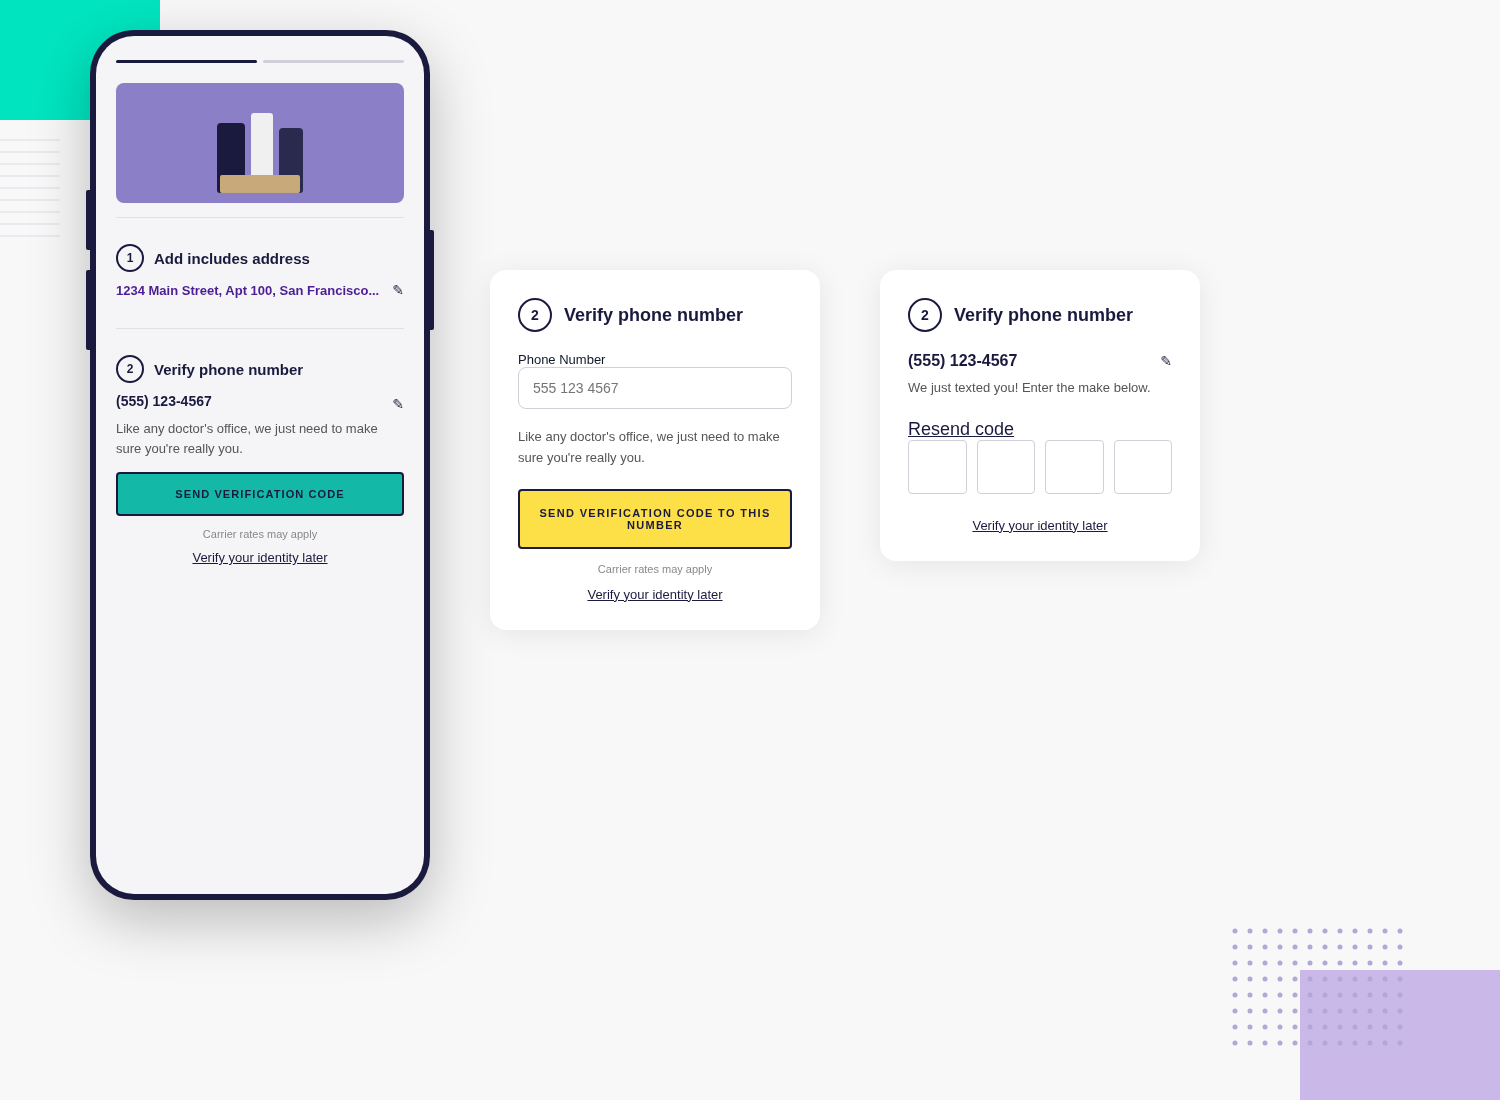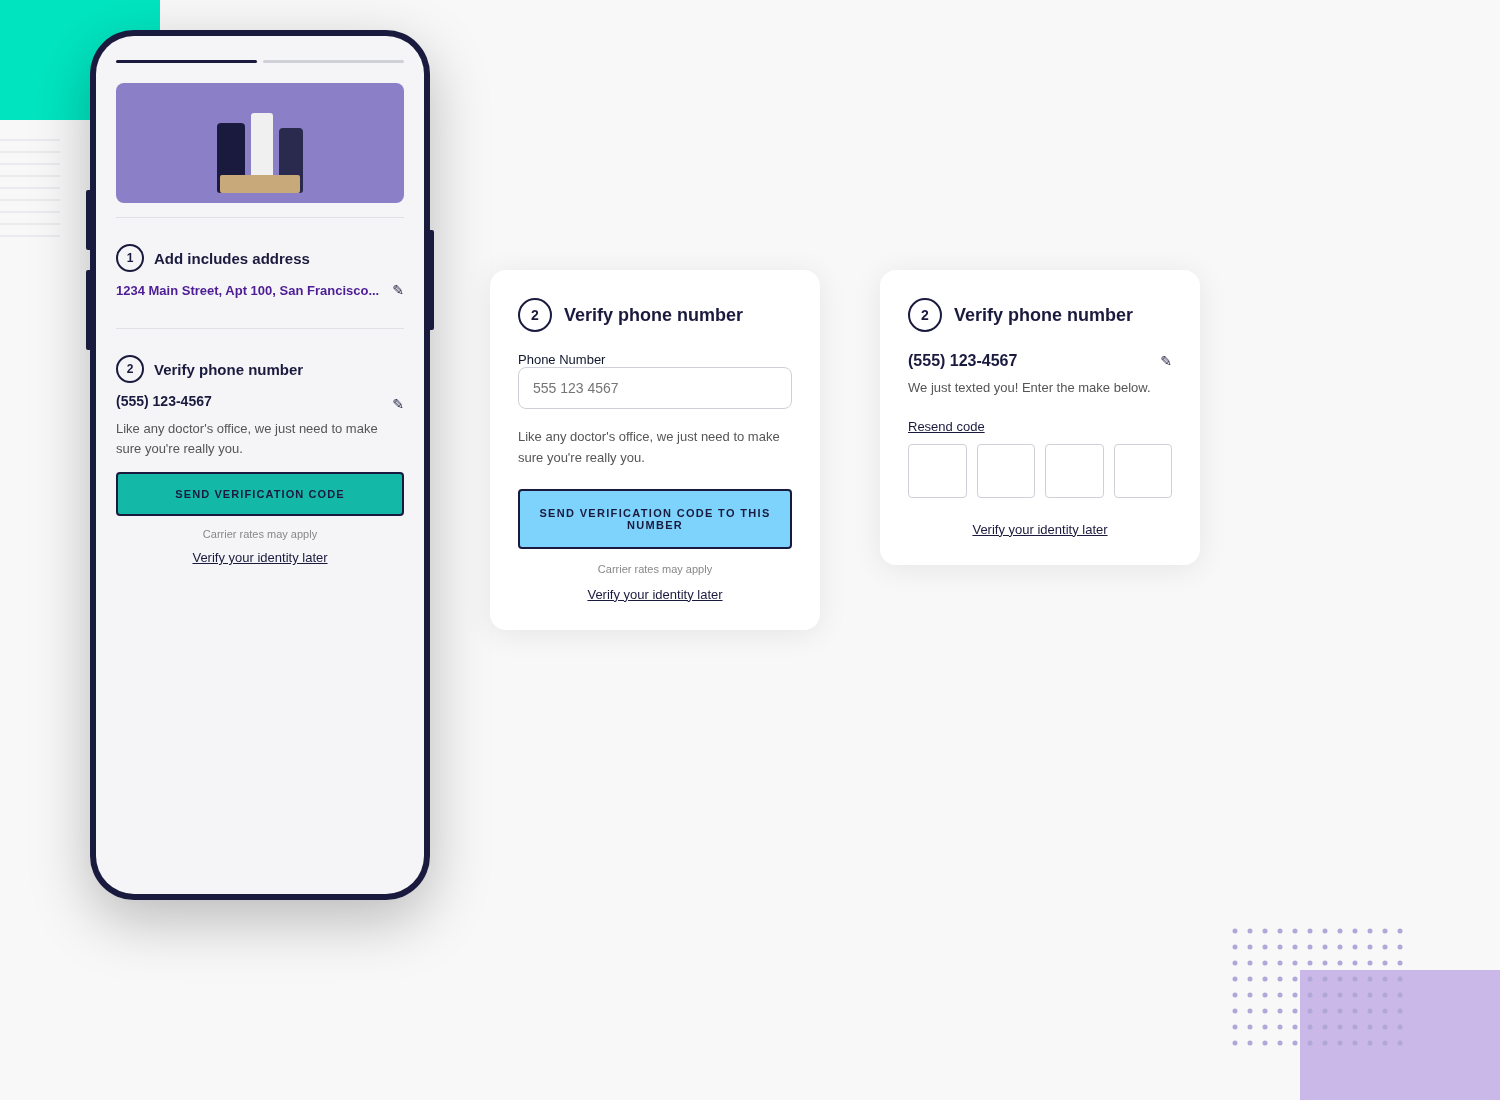--- a/index.html
+++ b/index.html
@@ -329,21 +329,21 @@
     }
     .card-body-text {
       font-size: 13px;
       color: #555;
       line-height: 1.6;
       margin-bottom: 20px;
     }
     .card-send-btn {
       width: 100%;
       padding: 16px;
-      background: #7dd3fc;
+      background: #fde047;
       border: 2px solid #1a1a3e;
       border-radius: 4px;
       font-size: 11px;
       font-weight: 700;
       letter-spacing: 0.12em;
       color: #1a1a3e;
       cursor: pointer;
       text-align: center;
       margin-bottom: 14px;
     }
@@ -385,26 +385,25 @@
       font-weight: 700;
       color: #1a1a3e;
     }
     .right-body-text {
       font-size: 13px;
       color: #555;
       line-height: 1.6;
       margin-bottom: 20px;
     }
     .resend-link {
-      font-size: 13px;
+      font-size: 18px;
       color: #1a1a3e;
       text-decoration: underline;
       cursor: pointer;
       display: block;
-      margin-bottom: 10px;
     }
     .code-inputs {
       display: flex;
       gap: 10px;
       margin-bottom: 24px;
     }
     .code-input-box {
       flex: 1;
       height: 54px;
       border: 1.5px solid #d0d0d8;

